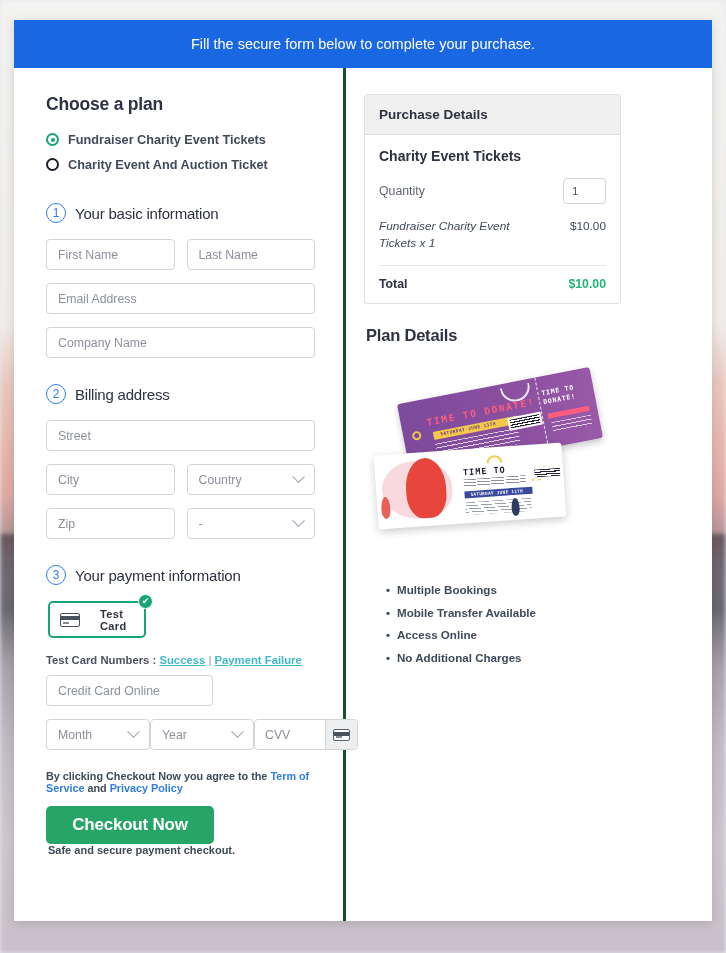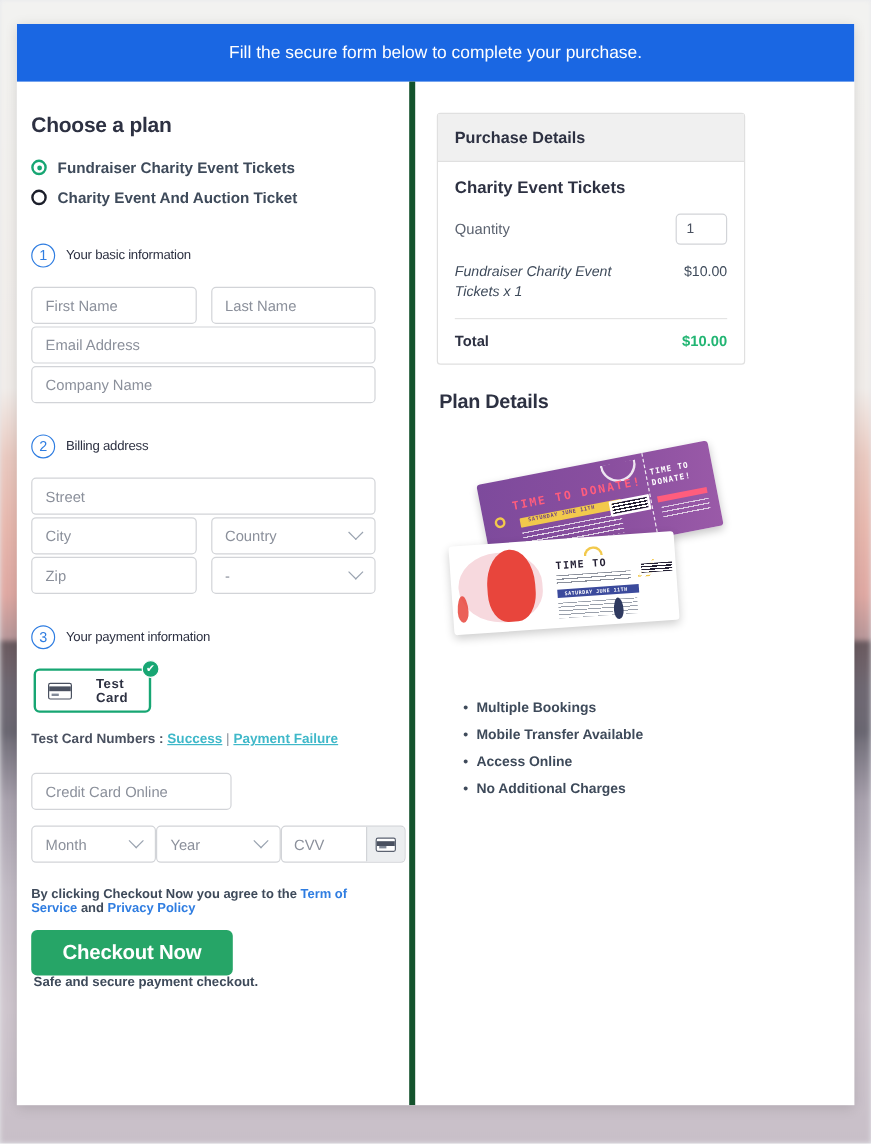--- a/index.html
+++ b/index.html
@@ -64,22 +64,22 @@
     font-size: 14.5px;
   }
 
   #body-cols {
     display: flex;
     height: 853px;
   }
 
   #col-left {
     width: 332px;
-    padding: 26px 28px 0 12px;
-    border-right: 5px solid #14532d;
+    padding: 26px 28px 0 32px;
+    border-right: 3px solid #14532d;
   }
 
   #col-right {
     width: 289px;
     padding: 26px 14px 0 18px;
   }
 
   
   h2.sec-title {
     font-size: 17.5px;
@@ -99,21 +99,21 @@
     border: 1.6px solid #2f7de1;
     border-radius: 50%;
     color: #2f7de1;
     font-size: 12px;
     display: flex;
     align-items: center;
     justify-content: center;
     flex: 0 0 auto;
   }
   .step-label {
-    font-size: 11px;
+    font-size: 15px;
     color: #2d3142;
     letter-spacing: -.2px;
   }
 
   
   #plan-list { margin-top: 12px; }
   .plan-row {
     display: flex;
     align-items: center;
     gap: 9px;
@@ -136,21 +136,21 @@
     border-radius: 50%;
     background: #17a673;
   }
   .plan-text {
     font-size: 12.7px;
     color: #3e4a5a;
     font-weight: bold;
   }
 
   
-  .row { display: flex; gap: 12px; margin-bottom: 2px; }
+  .row { display: flex; gap: 12px; margin-bottom: 13px; }
   .field {
     height: 31px;
     border: 1px solid #d2d4d8;
     border-radius: 4px;
     background: #fff;
     display: flex;
     align-items: center;
     padding: 0 11px;
     font-size: 12.3px;
     color: #8b909b;
@@ -211,21 +211,21 @@
     border: 1.5px solid #fff;
     color: #fff;
     font-size: 9px;
     display: flex;
     align-items: center;
     justify-content: center;
     line-height: 1;
   }
 
   #testcard-line {
-    margin: 16px 0 22px 0;
+    margin: 16px 0 9px 0;
     font-size: 11.3px;
     color: #4a5160;
     font-weight: bold;
   }
   #testcard-line .lnk { color: #3fb8c9; }
   #testcard-line .sep { color: #8b909b; font-weight: normal; }
 
   #cc-number { width: 167px; }
 
   #expiry-row { display: flex; margin-top: 13px; }

